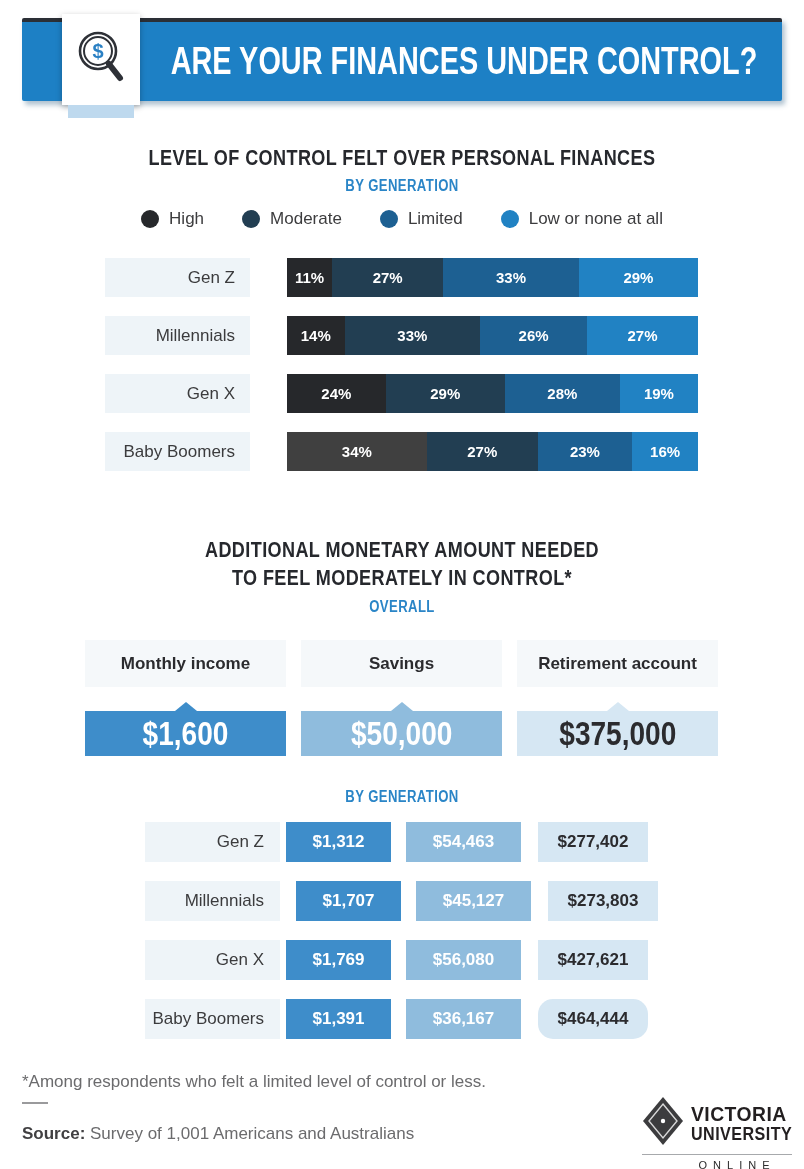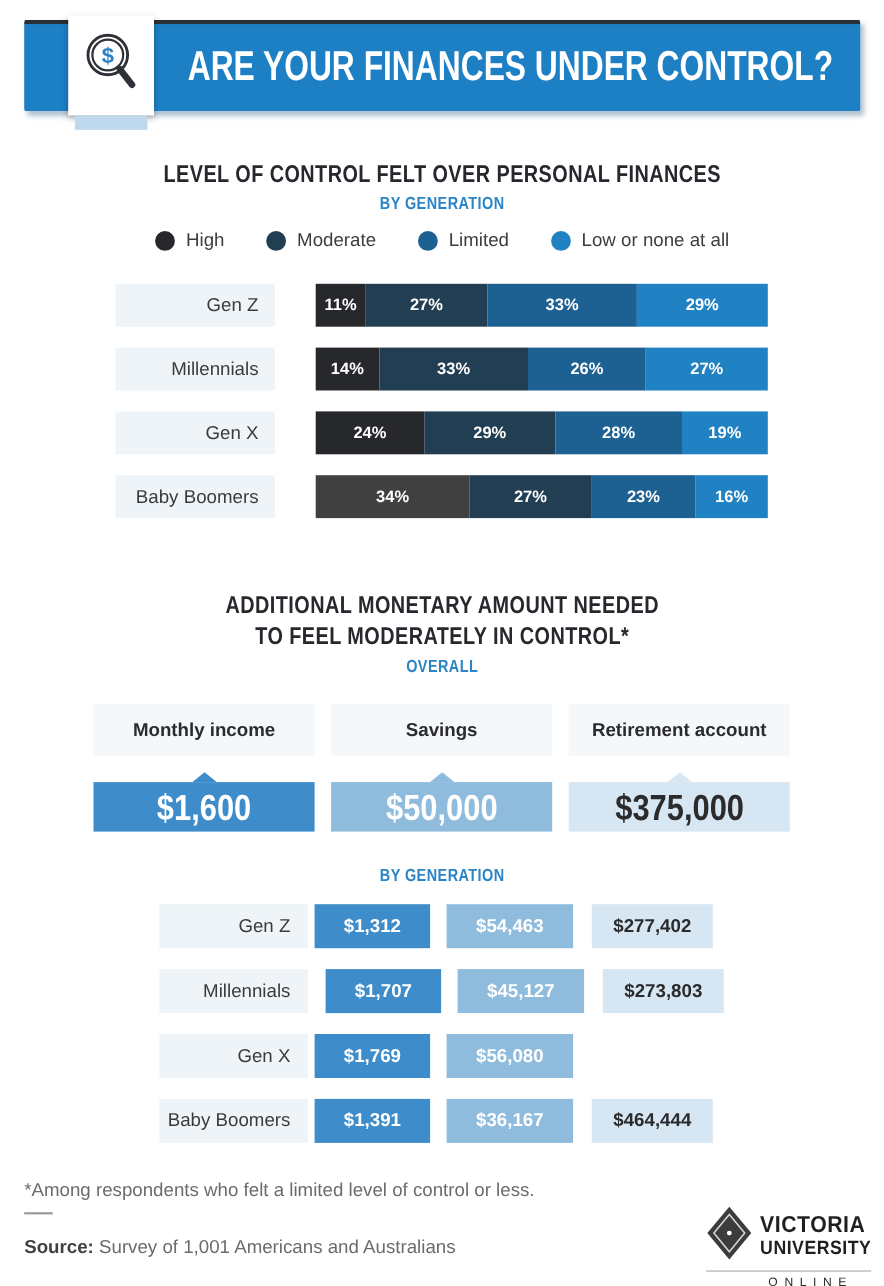--- a/index.html
+++ b/index.html
@@ -194,26 +194,27 @@
       <div class="money-row">
         <div class="money-label">Millennials</div>
         <div class="money-cell" style="width: 105px; margin-left: 16px; background: rgb(62, 141, 202); color: rgb(255, 255, 255);">$1,707</div>
         <div class="money-cell" style="width: 115px; margin-left: 15px; background: rgb(143, 188, 221); color: rgb(255, 255, 255);">$45,127</div>
         <div class="money-cell" style="width: 110px; margin-left: 17px; background: rgb(214, 231, 243); color: rgb(43, 43, 46);">$273,803</div>
       </div>
       <div class="money-row">
         <div class="money-label">Gen X</div>
         <div class="money-cell" style="width: 105px; margin-left: 6px; background: rgb(62, 141, 202); color: rgb(255, 255, 255);">$1,769</div>
         <div class="money-cell" style="width: 115px; margin-left: 15px; background: rgb(143, 188, 221); color: rgb(255, 255, 255);">$56,080</div>
+        <div class="money-cell" style="width: 110px; margin-left: 17px; background: rgb(214, 231, 243); color: rgb(43, 43, 46);">$427,621</div>
       </div>
       <div class="money-row">
         <div class="money-label">Baby Boomers</div>
         <div class="money-cell" style="width: 105px; margin-left: 6px; background: rgb(62, 141, 202); color: rgb(255, 255, 255);">$1,391</div>
         <div class="money-cell" style="width: 115px; margin-left: 15px; background: rgb(143, 188, 221); color: rgb(255, 255, 255);">$36,167</div>
-        <div class="money-cell" style="width: 110px; margin-left: 17px; background: rgb(214, 231, 243); color: rgb(43, 43, 46);">$464,444</div>
+        <div class="money-cell" style="width: 110px; margin-left: 17px; background: rgb(214, 231, 243); color: rgb(43, 43, 46); border-radius: 15px;">$464,444</div>
       </div>
     </div>
 
   <div class="note">*Among respondents who felt a limited level of control or less.</div>
   <div class="note-dash"></div>
   <div class="source"><b>Source:</b><span> Survey of 1,001 Americans and Australians</span></div>
 
   <div class="logo">
     <div class="logo-top">
       <span>

